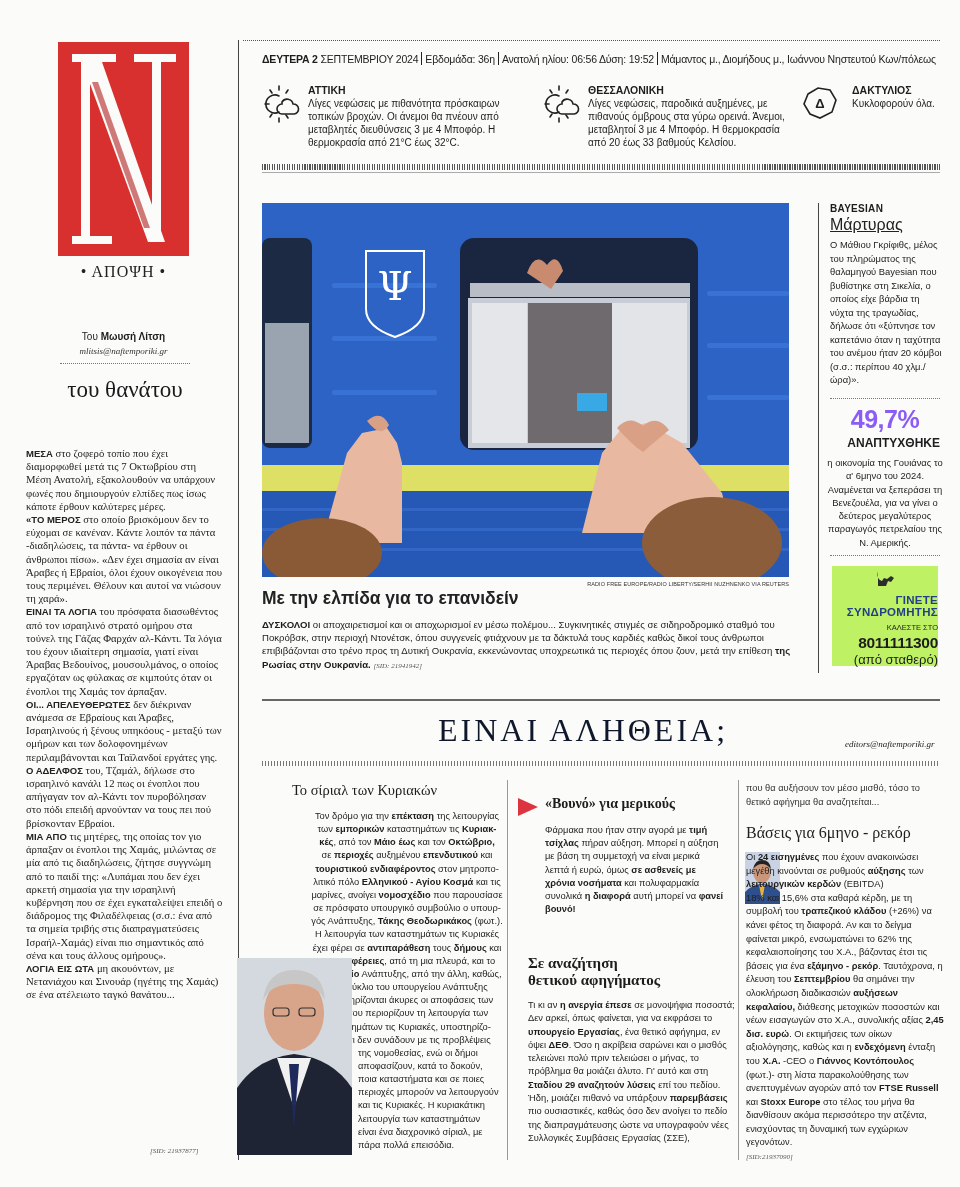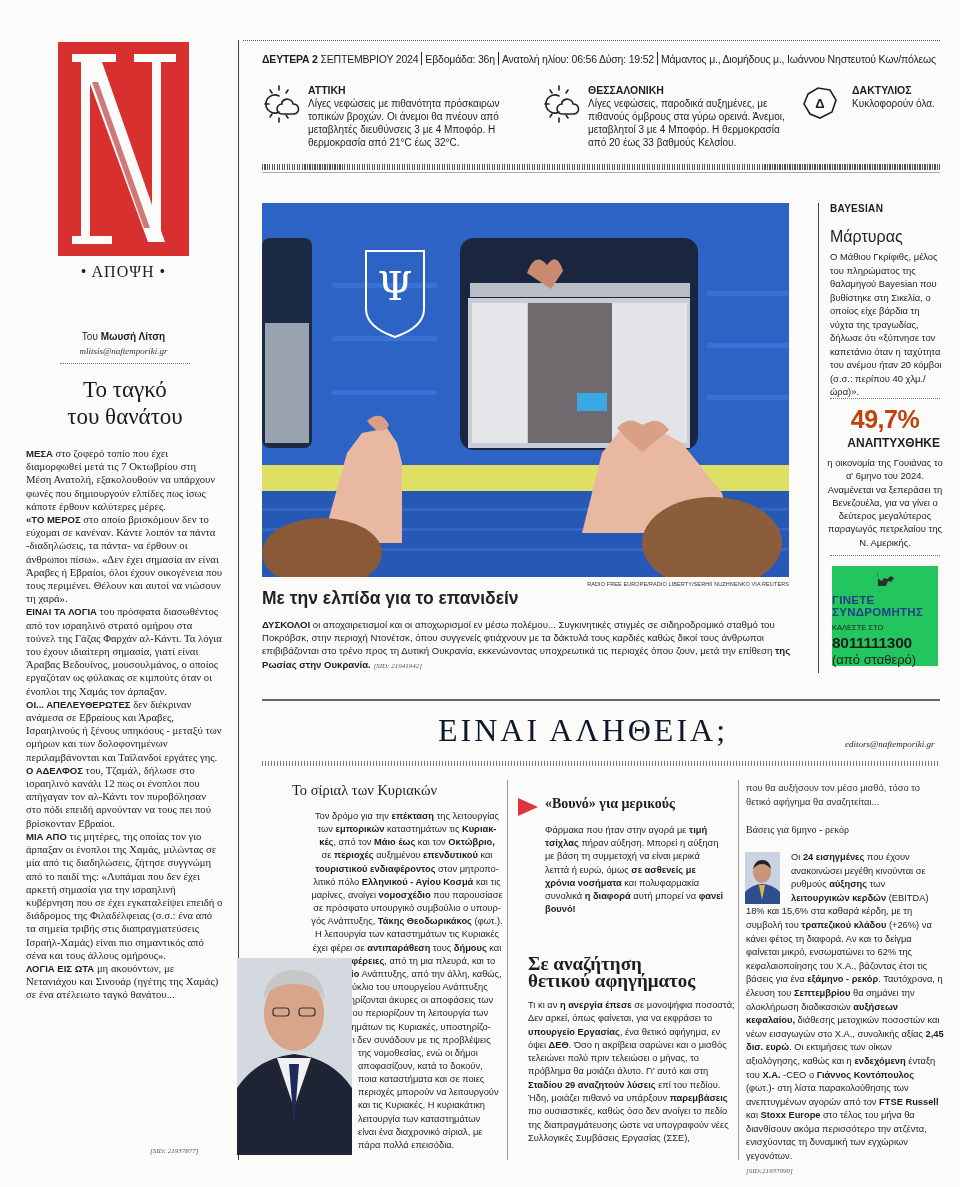--- a/index.html
+++ b/index.html
@@ -37,54 +37,54 @@
 
   
   .photo { position: absolute; left: 262px; top: 203px; width: 527px; height: 374px; overflow: hidden; background: #2f66c9; }
   .credit { position: absolute; right: 171px; top: 581px; font-size: 5.5px; color: #333; letter-spacing: 0.1px; }
   .main-headline { position: absolute; left: 262px; top: 588px; font-size: 17.5px; font-weight: bold; color: #222; }
   .main-body { position: absolute; left: 262px; width: 530px; top: 618px; font-size: 9.6px; line-height: 13.2px; }
 
   
   .side { position: absolute; left: 830px; width: 112px; top: 203px; }
   .side-kicker { font-weight: bold; font-size: 10px; letter-spacing: 0.3px; }
-  .side-title { font-size: 16px; margin-top: 14px; color: #222; }
+  .side-title { font-size: 16px; margin-top: 2px; color: #222; text-decoration: underline; }
   .side-body { font-size: 9.4px; line-height: 13.5px; margin-top: 4px; }
   .side-sep { position: absolute; left: 830px; width: 110px; border-top: 1px dotted #777; }
-  .stat-num { position: absolute; left: 830px; width: 110px; top: 405px; text-align: center; font-size: 25px; font-weight: bold; color: #c2410c; letter-spacing: -0.5px; }
+  .stat-num { position: absolute; left: 830px; width: 110px; top: 405px; text-align: center; font-size: 25px; font-weight: bold; color: #8b5cf6; letter-spacing: -0.5px; }
   .stat-label { position: absolute; left: 830px; width: 110px; top: 436px; text-align: right; font-size: 12px; font-weight: bold; }
   .stat-body { position: absolute; left: 826px; width: 118px; top: 456px; text-align: center; font-size: 9.4px; line-height: 13.3px; }
-  .sub-box { position: absolute; left: 832px; width: 106px; top: 566px; height: 100px; background: #22c55e; text-align: left; }
+  .sub-box { position: absolute; left: 832px; width: 106px; top: 566px; height: 100px; background: #bef264; text-align: right; }
   .sub-title { color: #223f87; font-weight: bold; font-size: 11.5px; line-height: 12px; margin-top: 28px; letter-spacing: 0.3px; }
   .sub-call { font-size: 7.5px; margin-top: 5px; }
   .sub-phone { font-size: 15.5px; font-weight: bold; margin-top: 2px; letter-spacing: -0.3px; }
   .sub-note { font-size: 13px; }
 
   
   .section-rule { position: absolute; left: 262px; width: 678px; top: 699px; border-top: 2px solid #666; }
   .section-title { position: absolute; left: 438px; top: 712px; font-family: "Liberation Serif", serif; font-size: 32px; letter-spacing: 3px; color: #0f172a; font-weight: normal; }
   .section-email { position: absolute; left: 845px; top: 739px; font-family: "Liberation Serif", serif; font-style: italic; font-size: 9px; }
   .section-barcode { position: absolute; left: 262px; width: 678px; top: 761px; height: 5px;
     background: repeating-linear-gradient(90deg, #777 0 1px, transparent 1px 3px); }
   .col-h { font-family: "Liberation Serif", serif; font-size: 14.5px; color: #1c1c1c; }
   .vline-col { position: absolute; width: 1px; background: #999; }
 
   .bouno-box { position: absolute; left: 513px; top: 788px; width: 212px; height: 150px; }
   .bouno-flag { position: absolute; left: 5px; top: 10px; width: 0; height: 0; border-top: 9px solid transparent; border-bottom: 9px solid transparent; border-left: 20px solid #dd3540; }
   .bouno-title { position: absolute; left: 32px; top: 8px; font-family: "Liberation Serif", serif; font-size: 14px; font-weight: bold; }
   .bouno-text { position: absolute; left: 32px; width: 180px; top: 36px; font-size: 9.3px; line-height: 13.2px; }
 
-  .anaz-title { position: absolute; left: 528px; width: 200px; top: 955px; font-family: "Liberation Serif", serif; font-size: 19px; line-height: 17px; font-weight: bold; }
+  .anaz-title { position: absolute; left: 528px; width: 200px; top: 955px; font-family: "Liberation Serif", serif; font-size: 15px; line-height: 17px; font-weight: bold; }
   .anaz-text { position: absolute; left: 528px; width: 212px; top: 999px; font-size: 9.3px; line-height: 13.3px; }
 
   .col3-cont { position: absolute; left: 746px; width: 196px; top: 782px; font-size: 9.3px; line-height: 13.5px; color: #333; }
-  .baseis-title { position: absolute; left: 746px; top: 824px; font-family: "Liberation Serif", serif; font-size: 10px; }
+  .baseis-title { position: absolute; left: 746px; top: 824px; font-family: "Liberation Serif", serif; font-size: 16px; }
   .baseis-photo { position: absolute; left: 745px; top: 852px; width: 35px; height: 52px; background: linear-gradient(180deg,#cfd8e6 0%, #b8c6de 55%, #2d4f8c 56%, #2d4f8c 100%); overflow: hidden; }
   .baseis-text { position: absolute; left: 746px; width: 198px; top: 851px; font-size: 9.3px; line-height: 13.6px; }
-  .baseis-text .indent { padding-left: 45px; }
+  .baseis-text .indent { }
 
   .min-photo { position: absolute; left: 237px; top: 958px; width: 115px; height: 197px; overflow: hidden; background: #cfd4da; }
   .kyr-text { position: absolute; left: 308px; width: 198px; top: 810px; font-size: 9.3px; line-height: 13.15px; text-align: center; }
   .kyr-text .l { display: block; white-space: nowrap; }
 </style>
 </head>
 <body>
 
 <div class="left-col">
   <div class="logo">
@@ -105,21 +105,20 @@
   <div class="apopsi">• ΑΠΟΨΗ •</div>
 
   <div class="byline">
     <span>Του</span>
     <b>Μωυσή Λίτση</b>
   </div>
   <div class="byline-email">mlitsis@naftemporiki.gr</div>
   <div class="byline-sep"></div>
 
   <div class="op-title">
-    <div>Το ταγκό</div>
     <div>του θανάτου</div>
   </div>
 
   <div class="op-body">
     <p><b>ΜΕΣΑ</b><span> στο ζοφερό τοπίο που έχει διαμορφωθεί μετά τις 7 Οκτωβρίου στη Μέση Ανατολή, εξακολουθούν να υπάρχουν φωνές που δημιουργούν ελπίδες πως ίσως κάποτε έρθουν καλύτερες μέρες.</span></p>
     <p><b>«ΤΟ ΜΕΡΟΣ</b><span> στο οποίο βρισκόμουν δεν το εύχομαι σε κανέναν. Κάντε λοιπόν τα πάντα -διαδηλώσεις, τα πάντα- να έρθουν οι άνθρωποι πίσω». «Δεν έχει σημασία αν είναι Άραβες ή Εβραίοι, όλοι έχουν οικογένεια που τους περιμένει. Θέλουν και αυτοί να νιώσουν τη χαρά».</span></p>
     <p><b>ΕΙΝΑΙ ΤΑ ΛΟΓΙΑ</b><span> του πρόσφατα διασωθέντος από τον ισραηλινό στρατό ομήρου στα τούνελ της Γάζας Φαρχάν αλ-Κάντι. Τα λόγια του έχουν ιδιαίτερη σημασία, γιατί είναι Άραβας Βεδουίνος, μουσουλμάνος, ο οποίος εργαζόταν ως φύλακας σε κιμπούτς όταν οι ένοπλοι της Χαμάς τον άρπαξαν.</span></p>
     <p><b>ΟΙ... ΑΠΕΛΕΥΘΕΡΩΤΕΣ</b><span> δεν διέκριναν ανάμεσα σε Εβραίους και Άραβες, Ισραηλινούς ή ξένους υπηκόους - μεταξύ των ομήρων και των δολοφονημένων περιλαμβάνονται και Ταϊλανδοί εργάτες γης.</span></p>
     <p><b>Ο ΑΔΕΛΦΟΣ</b><span> του, Τζαμάλ, δήλωσε στο ισραηλινό κανάλι 12 πως οι ένοπλοι που απήγαγαν τον αλ-Κάντι τον πυροβόλησαν στο πόδι επειδή αρνούνταν να τους πει πού βρίσκονταν Εβραίοι.</span></p>
     <p><b>ΜΙΑ ΑΠΟ</b><span> τις μητέρες, της οποίας τον γιο άρπαξαν οι ένοπλοι της Χαμάς, μιλώντας σε μία από τις διαδηλώσεις, ζήτησε συγγνώμη από το παιδί της: «Λυπάμαι που δεν έχει αρκετή σημασία για την ισραηλινή κυβέρνηση που σε έχει εγκαταλείψει επειδή ο διάδρομος της Φιλαδέλφειας (σ.σ.: ένα από τα σημεία τριβής στις διαπραγματεύσεις Ισραήλ-Χαμάς) είναι πιο σημαντικός από σένα και τους άλλους ομήρους».</span></p>

